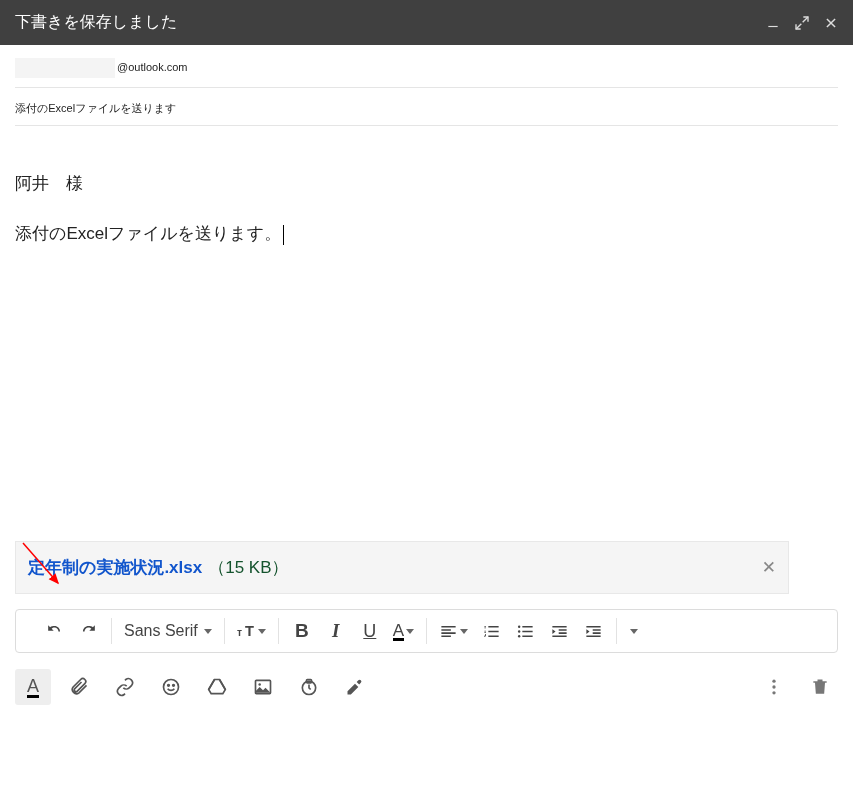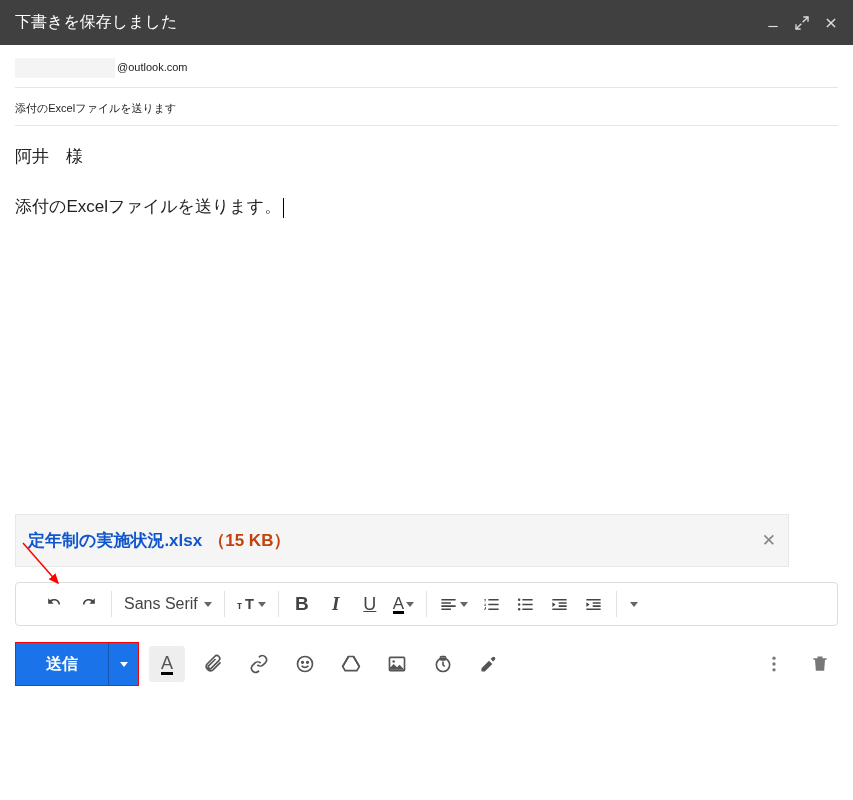--- a/index.html
+++ b/index.html
@@ -45,20 +45,21 @@
       background: #f4f4f4;
       vertical-align: middle;
       margin-right: 2px;
     }
     .body-area {
       padding: 15px;
       font-size: 17px;
       color: #222;
       line-height: 1.9;
       min-height: 380px;
+      margin-top: 27px;
     }
     .body-para { margin-bottom: 18px; }
     .cursor {
       display:inline-block; width:1px; height:20px;
       background:#000; vertical-align:middle; margin-left:2px;
     }
 
     .arrow-annot {
       position: absolute;
       left: 18px;
@@ -70,21 +71,21 @@
       margin: 8px 15px 0 15px;
       width: 774px;
       background: #f5f5f5;
       border: 1px solid #e8e8e8;
       padding: 14px 12px;
       display: flex;
       align-items: center;
       font-size: 17px;
     }
     .att-name { color: #1155cc; font-weight: bold; }
-    .att-size { color: #c2410c; margin-left: 6px; font-weight: bold; }
+    .att-size { color: #14532d; margin-left: 6px; font-weight: normal; }
     .att-x {
       margin-left: auto;
       color: #888;
       font-size: 17px;
       cursor: pointer;
     }
 
     .toolbar {
       margin: 15px 15px 0 15px;
       border: 1px solid #dcdcdc;
@@ -259,26 +260,20 @@
         <path d="M3 5h18v2H3zM11 9h10v2H11zM11 13h10v2H11zM3 17h18v2H3zM3 9v6l4-3z"></path>
       </svg>
   </div>
   <div class="sep"></div>
   <div class="tb" style="width:16px">
     <span class="dd-caret"></span>
   </div>
 </div>
 
 <div class="bottom">
-  <div class="send-wrap">
-    <button class="send-btn">送信</button>
-    <button class="send-more">
-        <span class="caret"></span>
-      </button>
-  </div>
   <div class="bb format">
     <span style="font-size:18px;border-bottom:3px solid #000;line-height:1;">A</span>
   </div>
   <div class="bb">
     <svg viewBox="0 0 24 24" fill="none" stroke="#555" stroke-width="2">
         <path d="M21 10l-9 9a5 5 0 01-7-7l9-9a3.5 3.5 0 015 5l-9 9a2 2 0 01-3-3l8-8"></path>
       </svg>
   </div>
   <div class="bb">
     <svg viewBox="0 0 24 24" fill="none" stroke="#555" stroke-width="2">

